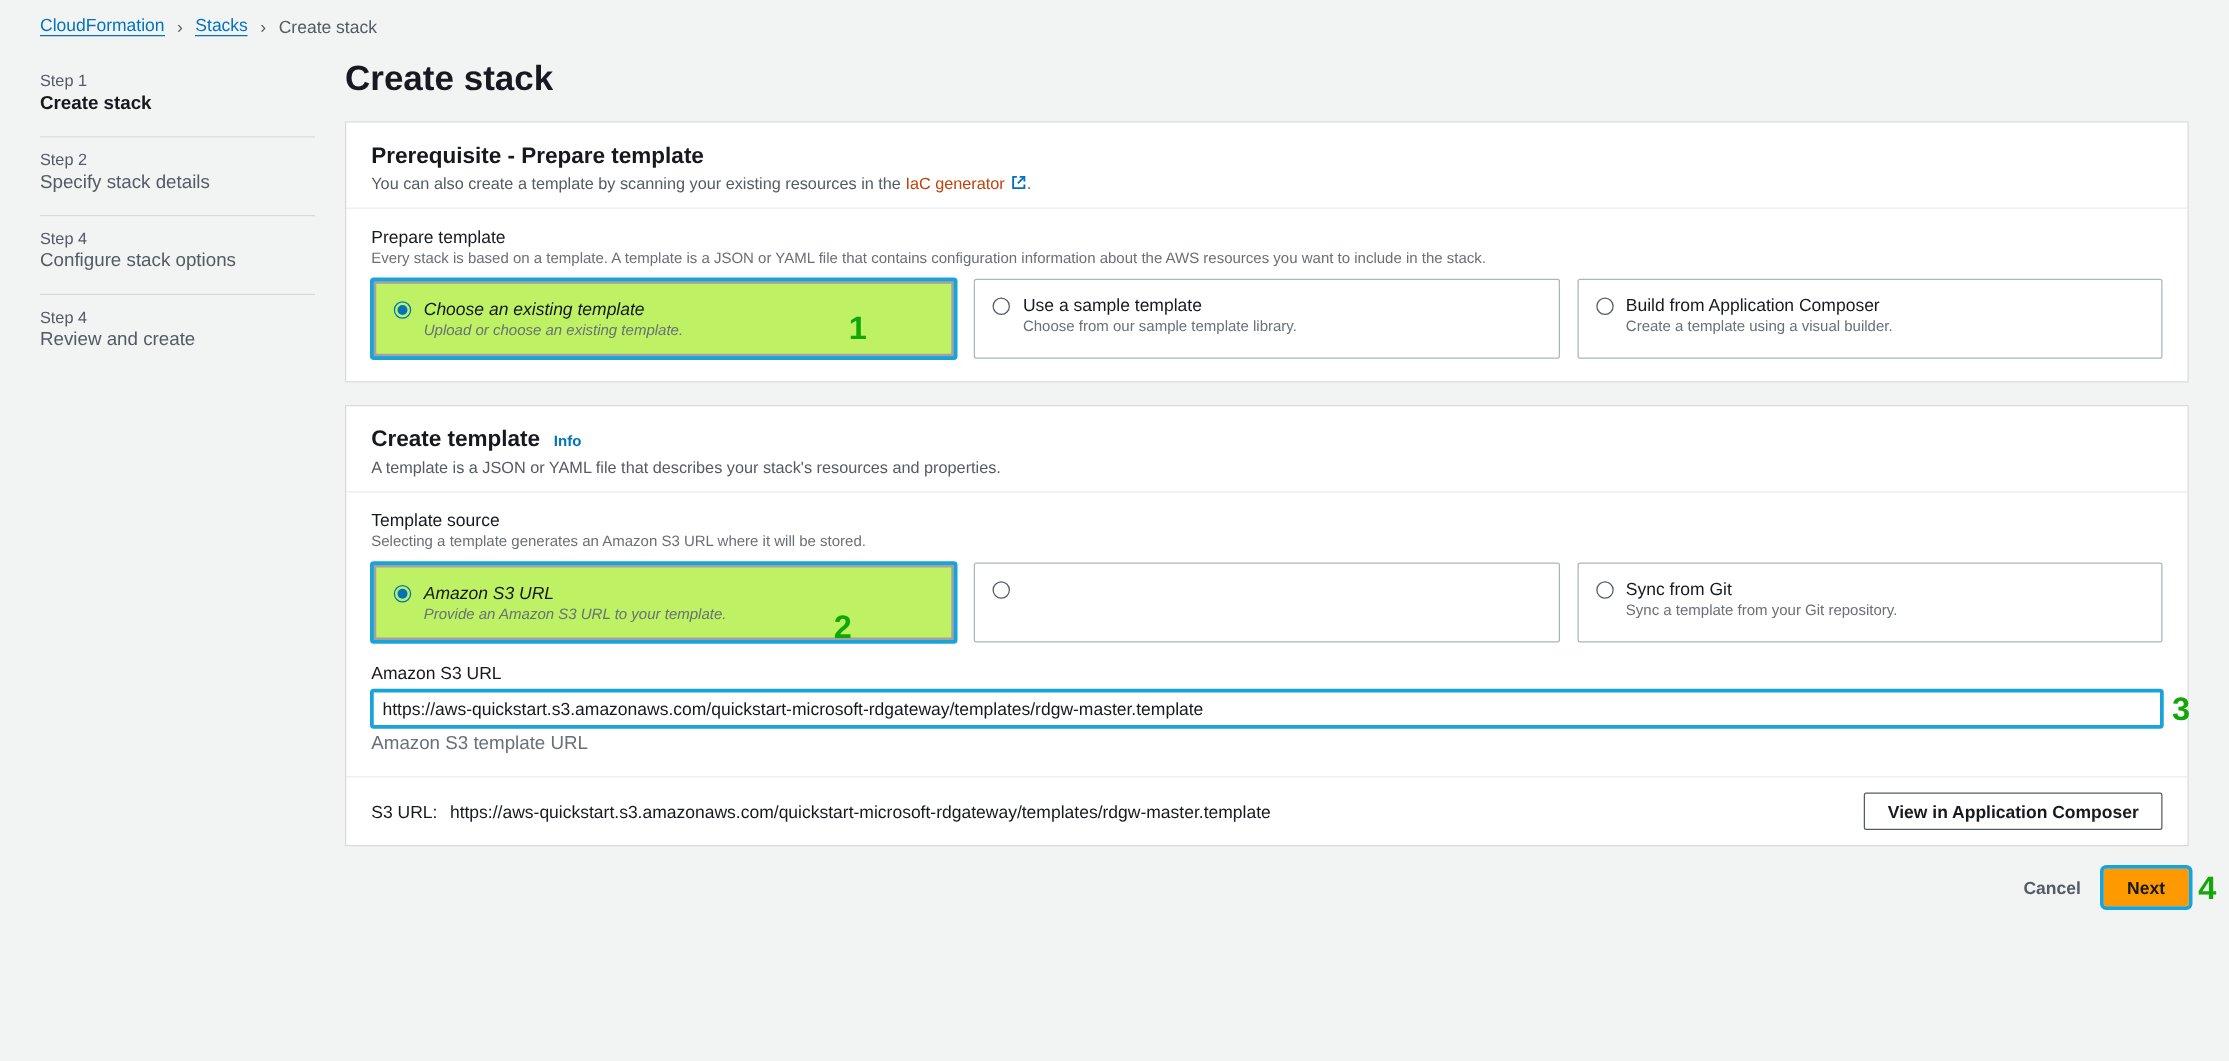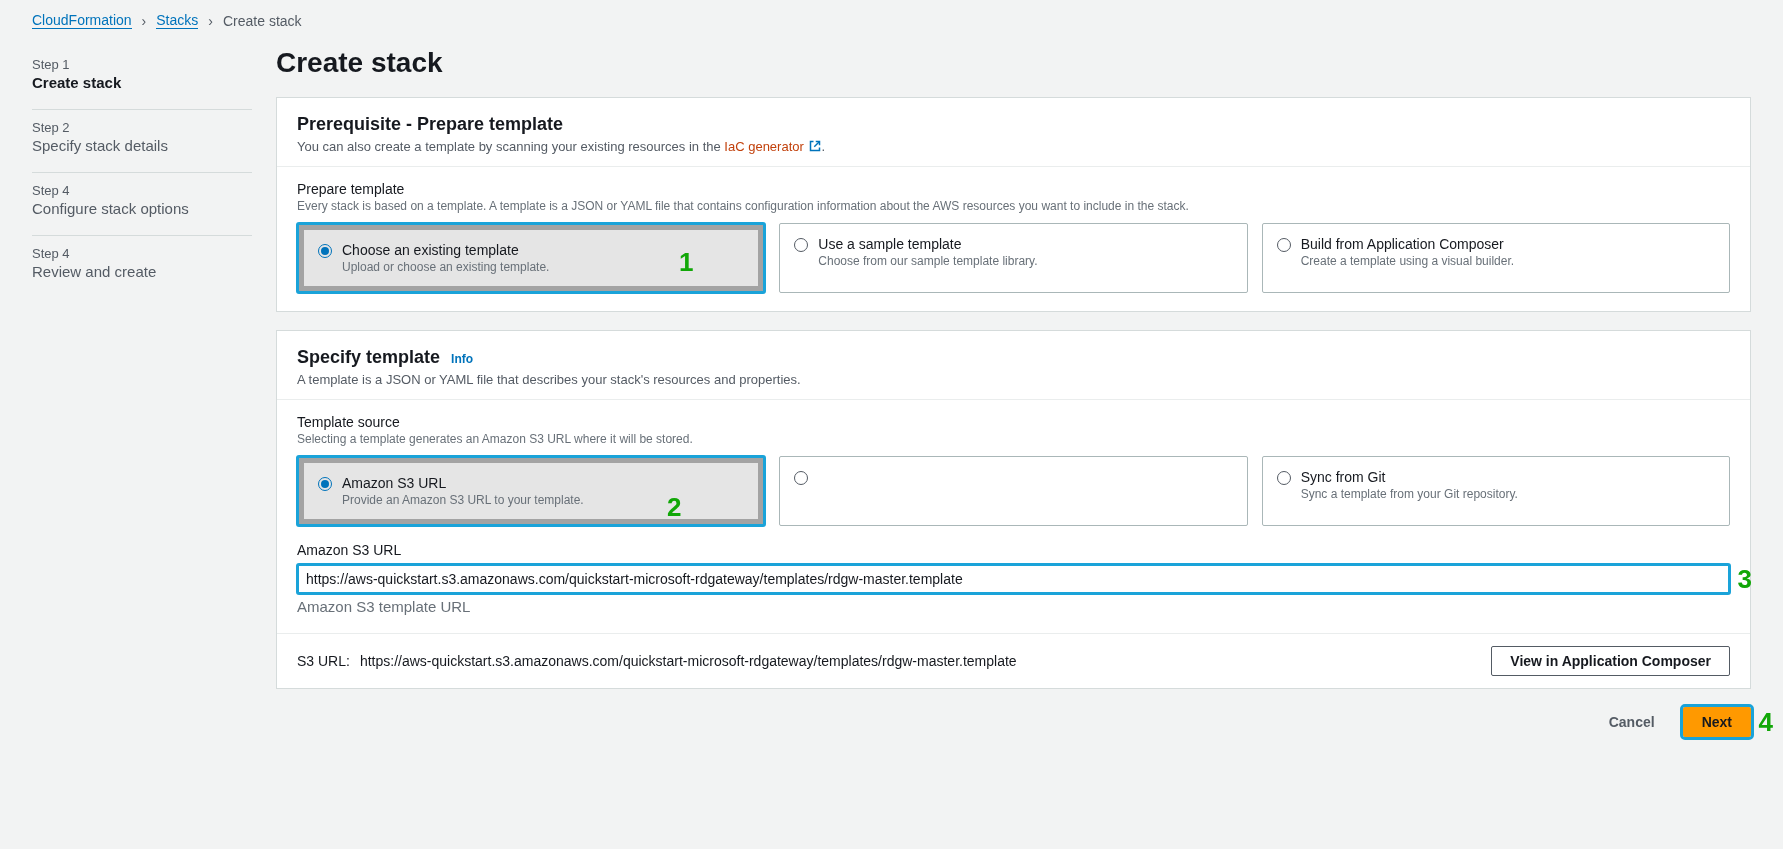--- a/index.html
+++ b/index.html
@@ -63,22 +63,23 @@
     border: 1px solid #aab7b8;
     border-radius: 2px;
     padding: 12px 14px;
     background: #fff;
     display: flex;
     gap: 10px;
     align-items: flex-start;
     cursor: pointer;
   }
   .radio-tile.selected {
-    background: #e5e5e5;
-    border: 7px solid #a3a3a3;
+    background: #bef264;
+    border: 4px solid #a3a3a3;
+    font-style: italic;
   }
   .radio-tile.annot {
     outline: 3px solid #1aa3d9;
     outline-offset: -2px;
   }
   .radio {
     width: 14px; height: 14px;
     border: 1px solid #545b64;
     border-radius: 50%;
     margin-top: 2px;
@@ -120,21 +121,21 @@
     color: #16191f;
     padding: 6px 18px;
     font-size: 14px;
     font-weight: 700;
     border-radius: 2px;
     cursor: pointer;
   }
   .btn.primary { background:#ff9900; border-color:#ff9900; color:#16191f; }
   .btn.primary.annot { outline: 3px solid #1aa3d9; outline-offset: 0; }
   .btn.link { border:none; background:none; color:#545b64; font-weight:700; }
-  .actions { display:flex; justify-content:flex-end; gap: 10px; align-items:center; margin-top: 4px; }
+  .actions { display:flex; justify-content:flex-end; align-items:center; margin-top: 4px; }
   .ext-icon { width: 12px; height: 12px; display:inline-block; vertical-align: -1px; margin-left:2px; }
   .annot-num {
     position:absolute;
     font-size: 26px;
     font-weight:700;
     color: #11a707;
     z-index: 5;
   }
   .rel { position:relative; }
 </style>
@@ -214,21 +215,21 @@
               </div>
             </div>
           </div>
           <div class="annot-num" style="left:402px; top:80px;">1</div>
         </div>
       </section>
 
       <section class="panel">
         <div class="panel-head">
           <h2>
-            <span>Specify template</span>
+            <span>Create template</span>
             <span class="info">Info</span>
           </h2>
           <div class="sub">A template is a JSON or YAML file that describes your stack's resources and properties.</div>
         </div>
 
         <div class="panel-body rel">
           <div class="fieldlabel">Template source</div>
           <div class="fieldhelp">Selecting a template generates an Amazon S3 URL where it will be stored.</div>
           <div class="radio-grid">
             <div class="radio-tile selected annot">

